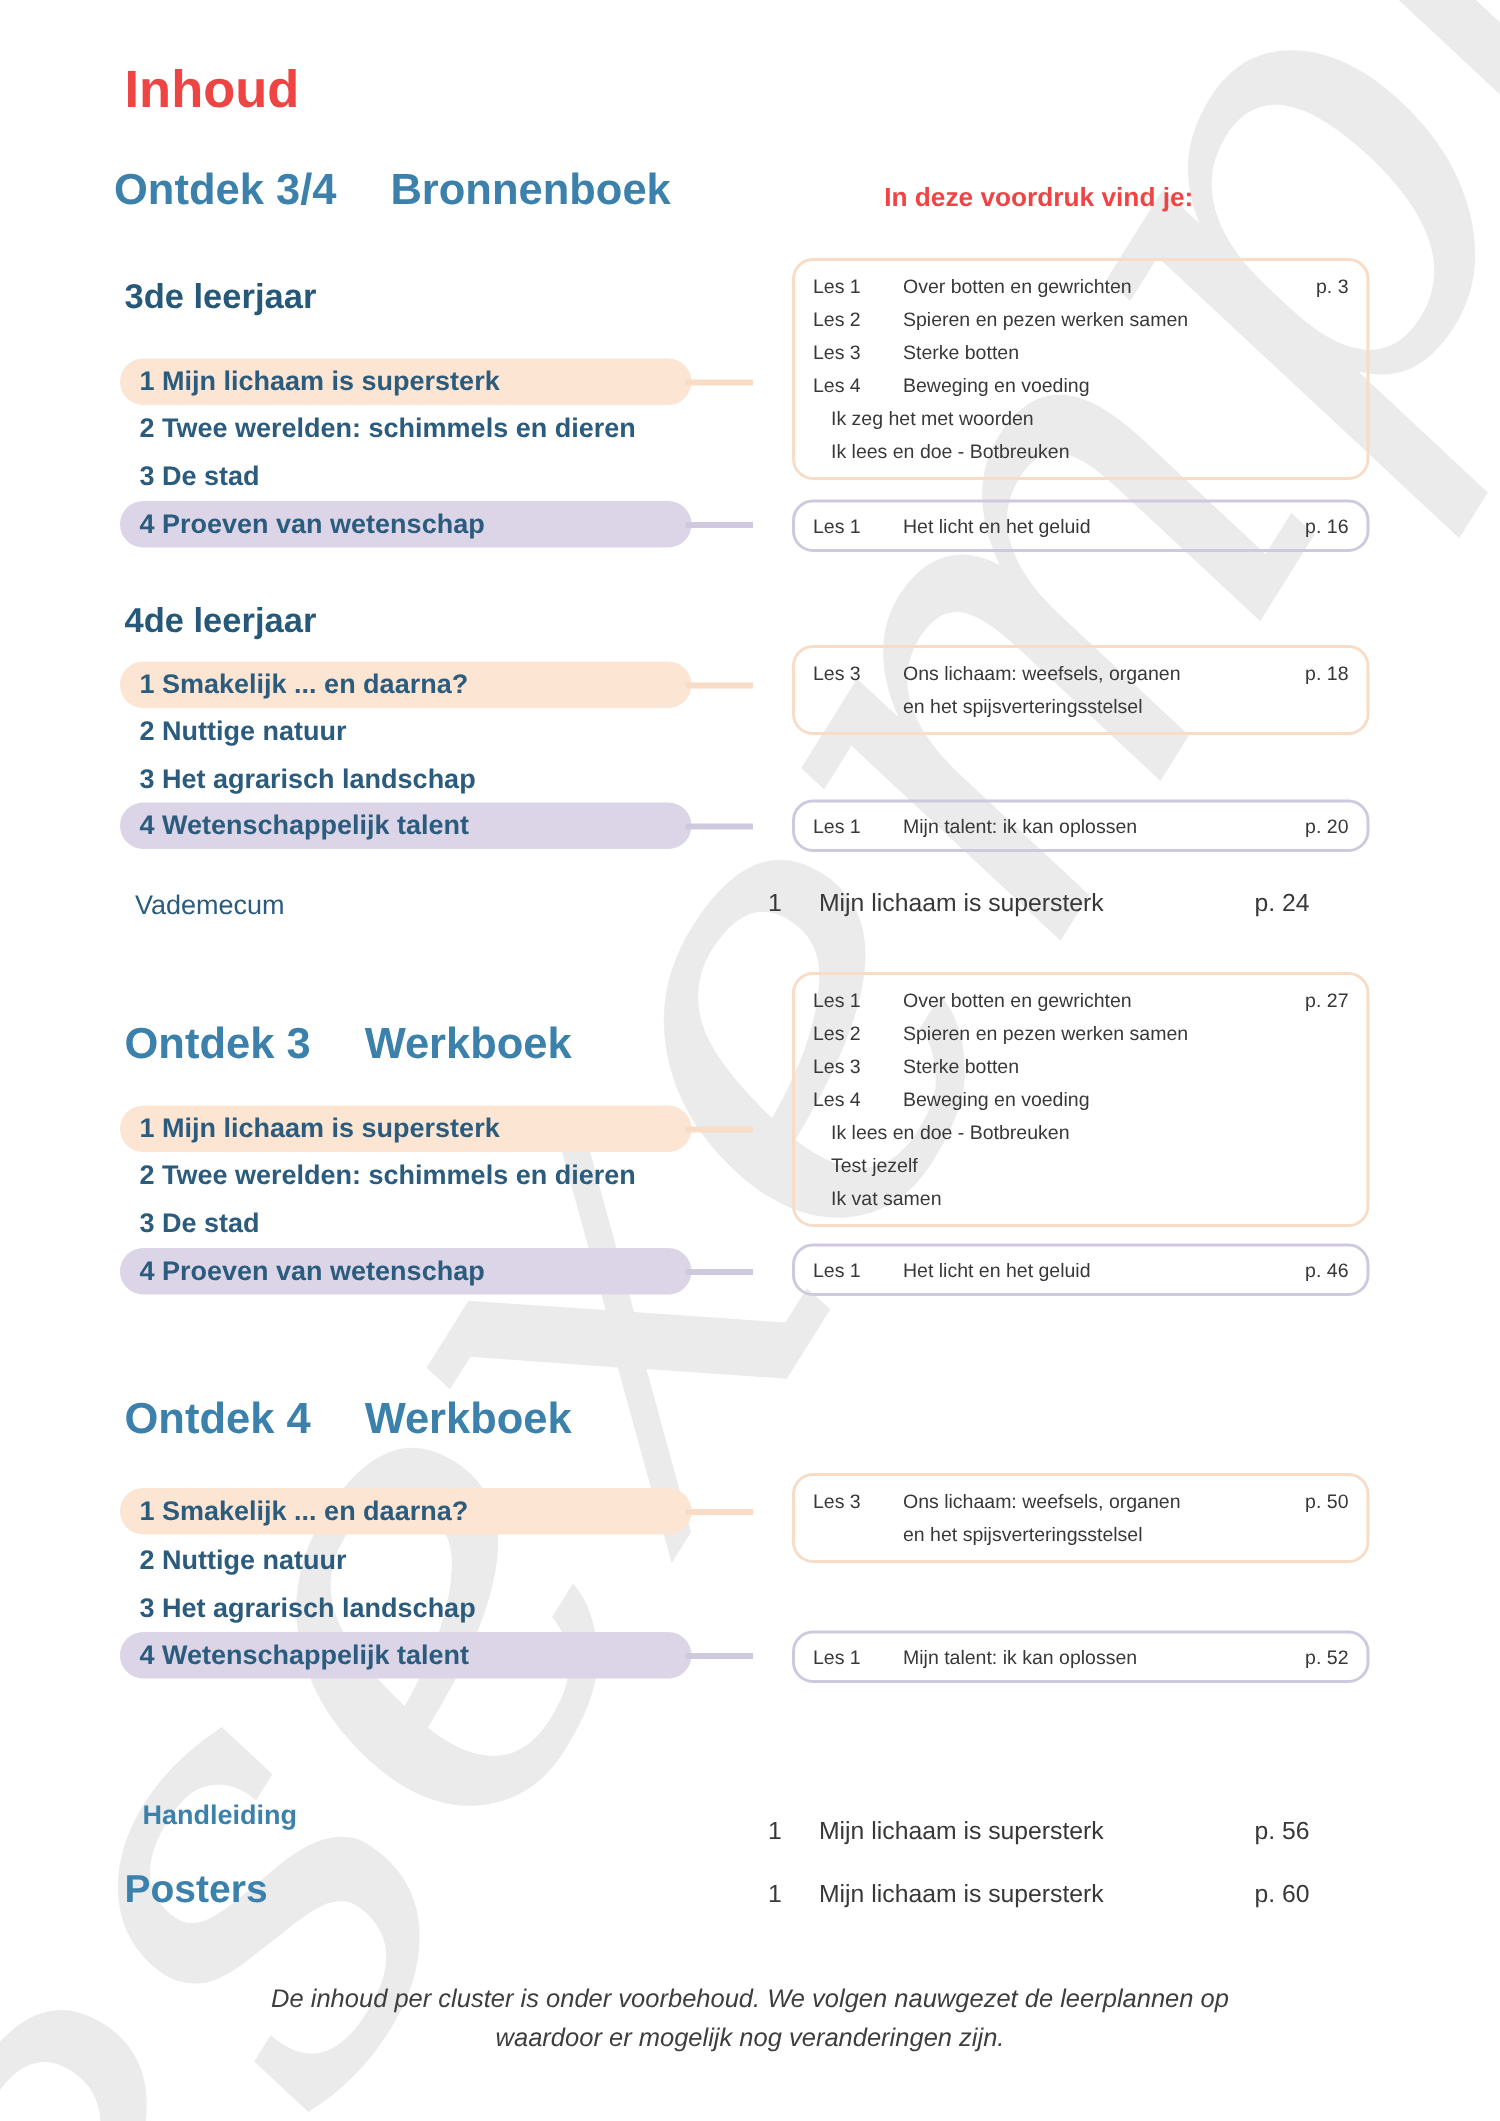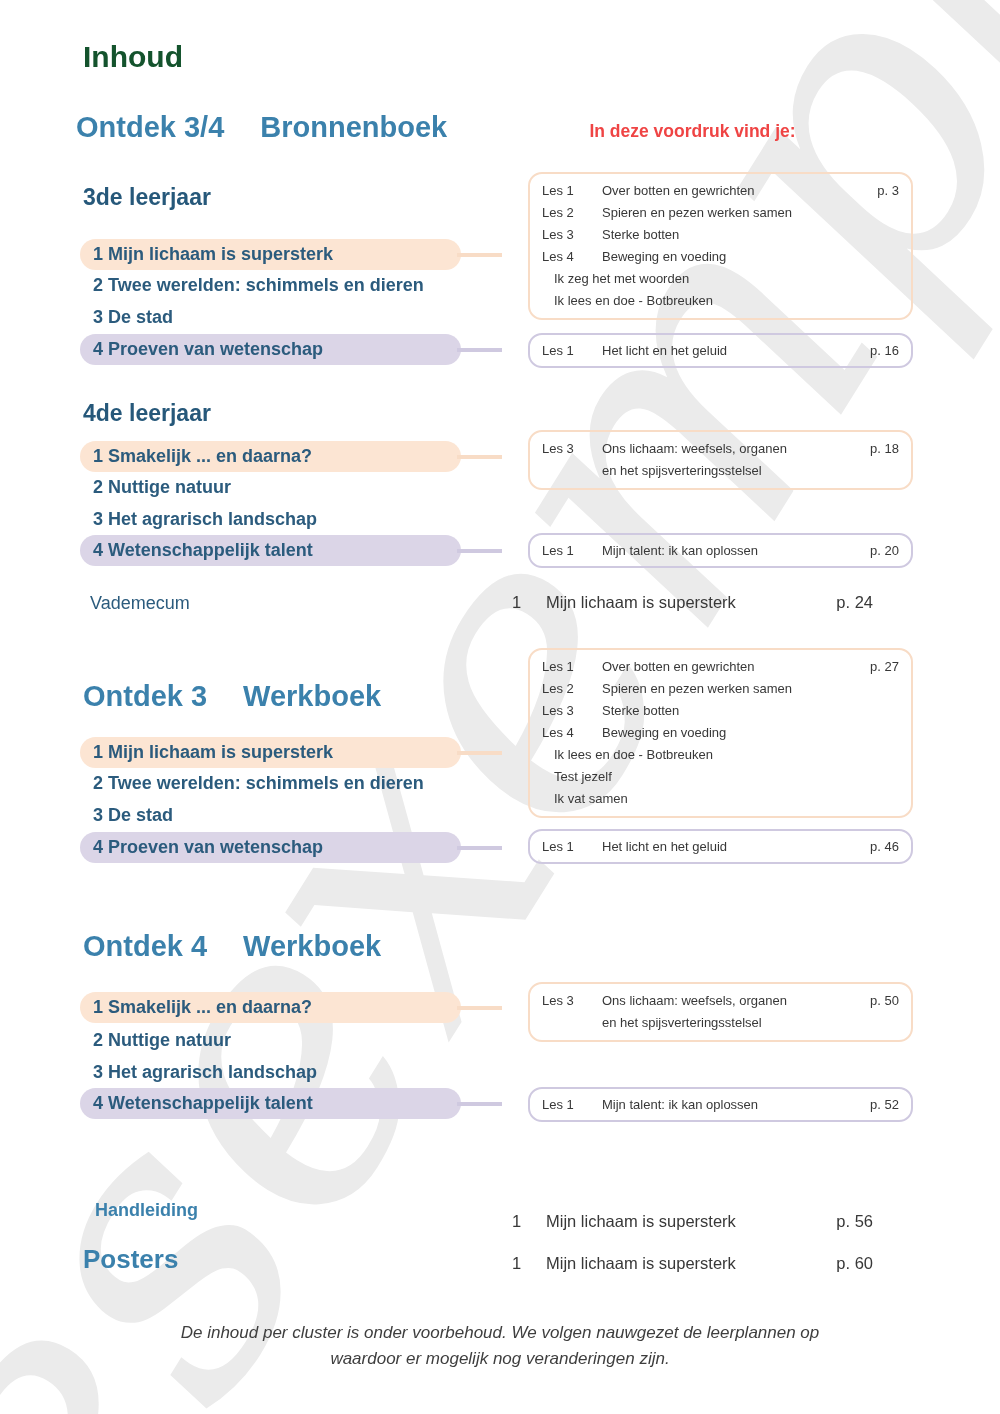--- a/index.html
+++ b/index.html
@@ -7,21 +7,21 @@
     position:relative; width:1000px; height:1414px; background:#ffffff;
     overflow:hidden; font-family:"Liberation Sans", sans-serif;
   }
   .wm {
     position:absolute; left:-1000px; top:500px; width:3000px;
     font-family:"DejaVu Serif", serif; font-style:italic;
     font-size:400px; line-height:1; color:#ebebeb; text-align:center;
     transform:rotate(-58deg); white-space:nowrap; user-select:none;
   }
   .abs { position:absolute; }
-  .h-title { left:83px; top:40px; font-size:30px; font-weight:700; color:#14532d; }
+  .h-title { left:83px; top:40px; font-size:35px; font-weight:700; color:#ef4444; }
   .h-big { font-size:29px; font-weight:700; color:#3B81AC; }
   .h-big .p2 { margin-left:36px; }
   .h-sub { font-size:23px; font-weight:700; color:#26587A; }
   .rc-header { left:500px; top:121px; width:385px; text-align:center;
     font-size:17.5px; font-weight:700; color:#ef4444; }
   .pill {
     left:80px; width:381px; height:31px; border-radius:17px;
     display:flex; align-items:center; padding-left:13px; box-sizing:border-box;
     font-size:18px; font-weight:700; color:#2B5B7D;
   }

